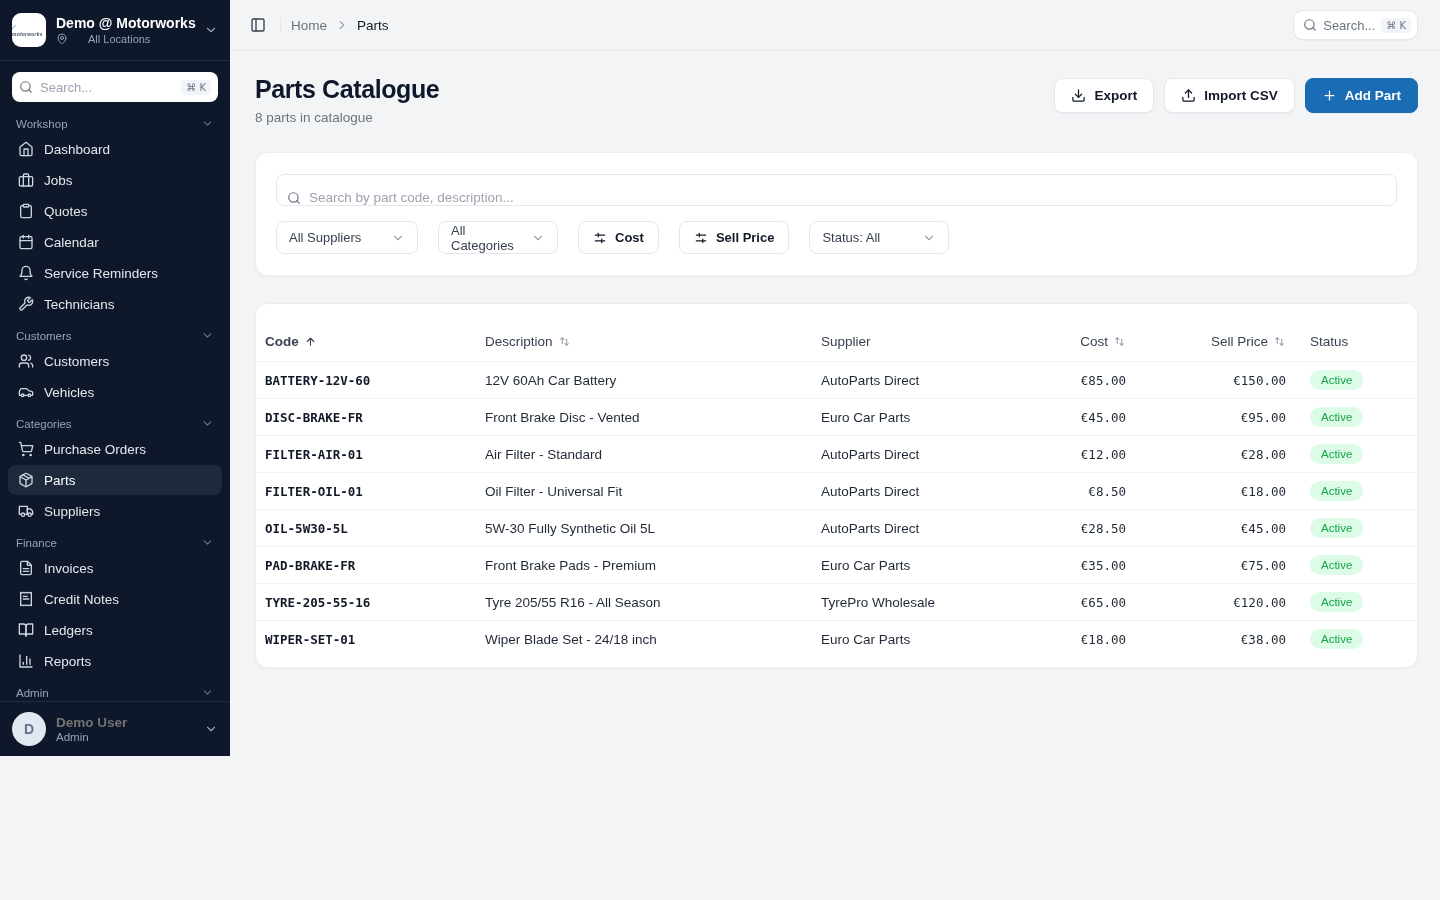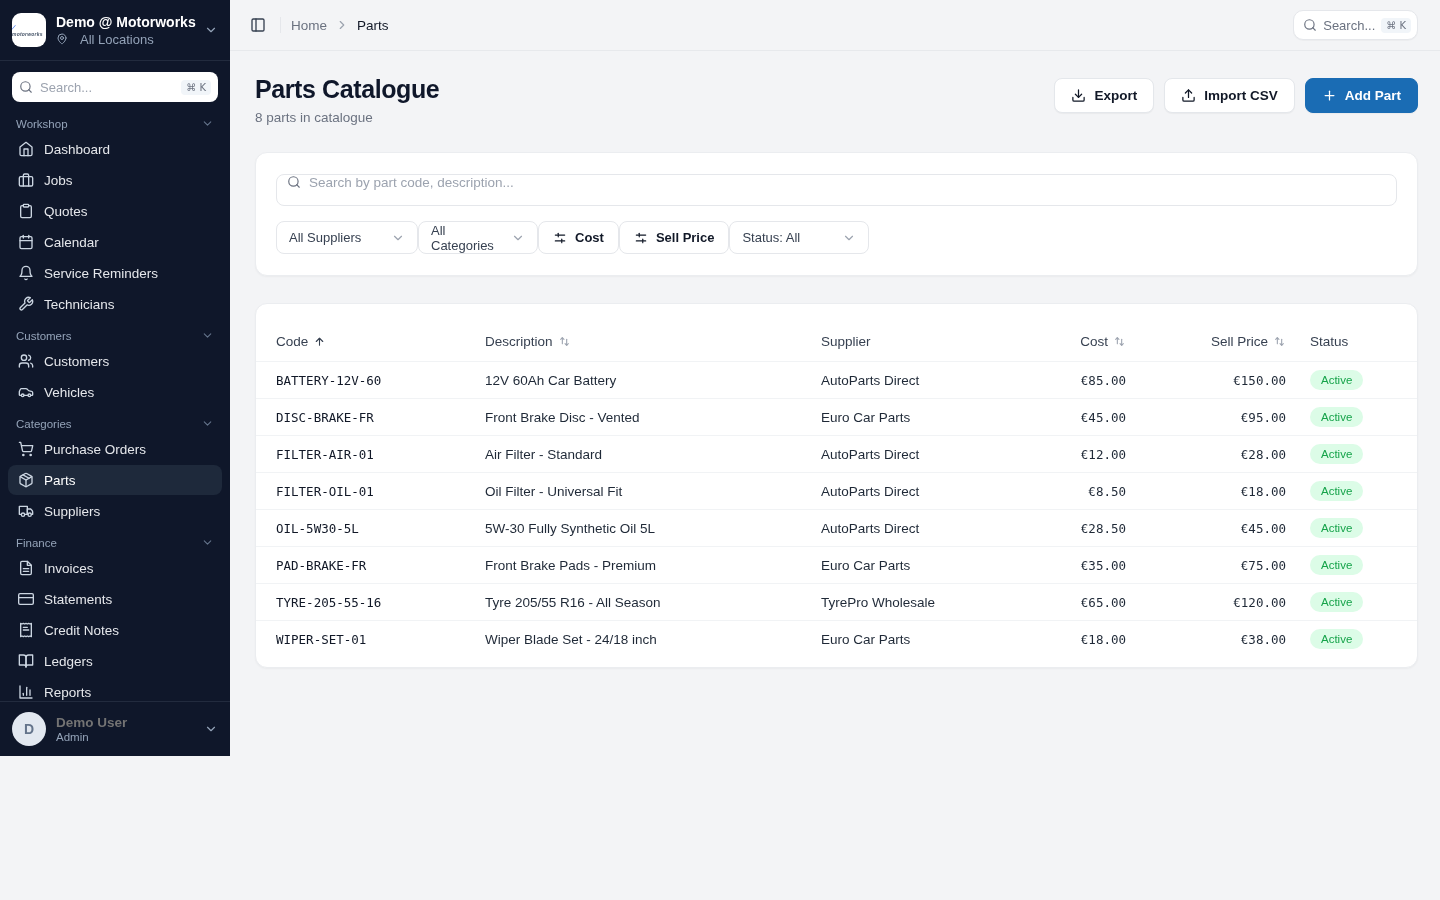--- a/index.html
+++ b/index.html
@@ -10,21 +10,21 @@
   svg.ic { display:block; flex:none; }
 
   
   .sidebar { width:230px; height:756px; background:var(--sb-bg); color:#e2e8f0; display:flex; flex-direction:column; flex:none; }
   .org-header { display:flex; align-items:center; gap:10px; padding:13px 12px; border-bottom:1px solid rgba(148,163,184,.15); }
   .org-logo { width:34px; height:34px; border-radius:9px; background:#fff; display:flex; align-items:center; justify-content:center; overflow:hidden; }
   .org-logo span { font-size:5px; color:#475569; font-weight:bold; letter-spacing:.2px; }
   .org-logo span b { color:#2563eb; }
   .org-meta { flex:1; min-width:0; }
   .org-name { font-size:14px; font-weight:bold; color:#fff; white-space:nowrap; }
-  .org-loc { display:flex; align-items:center; gap:12px; font-size:13px; color:#94a3b8; margin-top:2px; }
+  .org-loc { display:flex; align-items:center; gap:20px; font-size:11px; color:#94a3b8; margin-top:2px; }
   .org-chevron { color:#94a3b8; }
 
   .sb-search { margin:11px 12px 4px; background:#fff; border-radius:8px; height:30px; display:flex; align-items:center; gap:7px; padding:0 7px; }
   .sb-search input { border:none; outline:none; flex:1; min-width:0; font-size:13px; color:#111827; background:transparent; font-family:inherit; }
   .sb-search input::placeholder { color:#9ca3af; }
   kbd.shortcut { background:#f1f5f9; border-radius:4px; padding:2px 5px; font-size:10px; color:#6b7280; font-family:"DejaVu Sans", sans-serif; white-space:nowrap; }
 
   .sb-nav { flex:1; padding:2px 8px 0; overflow:hidden; }
   .section-label { display:flex; align-items:center; justify-content:space-between; padding:9px 8px 3px; color:#94a3b8; font-size:11.5px; cursor:pointer; }
   .section-label .chev { color:#64748b; }
@@ -54,42 +54,42 @@
   .content { flex:1; padding:24px 22px 0 25px; overflow:hidden; }
   .page-header { display:flex; align-items:flex-start; justify-content:space-between; margin-bottom:27px; }
   .page-title { font-size:25px; font-weight:bold; color:#0f172a; letter-spacing:-.4px;text-align:center; }
   .page-subtitle { font-size:13.5px; color:#6b7280; margin-top:6px; }
   .actions { display:flex; gap:10px; padding-top:3px; }
   .btn { display:flex; align-items:center; gap:8px; height:35px; padding:0 16px; border-radius:8px; font-size:13.5px; font-weight:bold; cursor:pointer; border:1px solid #e4e7eb; background:#fff; color:#111827; font-family:inherit; box-shadow:0 1px 1px rgba(0,0,0,.04); }
   .btn-primary { background:var(--accent); border-color:var(--accent); color:#fff; }
 
   .card { background:#fff; border:1px solid #ebedf0; border-radius:12px; box-shadow:0 1px 2px rgba(0,0,0,.04); }
   .filter-card { padding:21px 20px; margin-bottom:27px; }
-  .filter-search { display:flex; align-items:flex-start; gap:8px; border:1px solid #e5e7eb; border-radius:8px; height:32px; padding:0 10px; color:#6b7280; margin-bottom:15px; }
+  .filter-search { display:flex; align-items:flex-end; gap:8px; border:1px solid #e5e7eb; border-radius:8px; height:32px; padding:0 10px; color:#6b7280; margin-bottom:15px; }
   .filter-search input { border:none; outline:none; flex:1; font-size:13.5px; color:#111827; font-family:inherit; }
   .filter-search input::placeholder { color:#9ca3af; }
-  .filter-row { display:flex; }
+  .filter-row { display:flex; gap:20px; }
   .select { display:flex; align-items:center; justify-content:space-between; gap:10px; border:1px solid #e5e7eb; border-radius:8px; height:33px; padding:0 12px; font-size:13px; color:#374151; cursor:pointer; }
   .select .chev { color:#9ca3af; }
   .w-suppliers { width:142px; } .w-categories { width:120px; } .w-status { width:140px; }
   .pill-btn { display:flex; align-items:center; gap:8px; border:1px solid #e5e7eb; border-radius:8px; height:33px; padding:0 14px; font-size:13px; font-weight:bold; color:#111827; background:#fff; cursor:pointer; font-family:inherit; }
 
   .table-card { padding:20px 0 10px; }
   table { width:100%; border-collapse:collapse; }
   th { text-align:left; font-size:13.5px; font-weight:500; color:#374151; padding:10px 8px 12px; }
   th .th-inner { display:inline-flex; align-items:center; gap:5px; }
   th.sortable { cursor:pointer; }
   th .sort-both { color:#9ca3af; } th .sort-asc { color:#374151; }
   td { padding:8px 8px; border-top:1px solid #f1f3f5; font-size:13.5px; color:#1f2937; height:34px; }
   col.c-code { width:221px; } col.c-desc { width:336px; } col.c-sup { width:223px; }
   col.c-cost { width:98px; } col.c-sell { width:160px; } col.c-status { width:auto; }
   .mono { font-family:"DejaVu Sans Mono", monospace; font-size:12.5px; color:#111827; }
   td.num, th.num { text-align:right; }
   td.num { font-family:"DejaVu Sans Mono", monospace; font-size:12.5px; }
-  th:first-child, td:first-child { padding-left:20px; }
+  th:first-child, td:first-child { padding-left:9px;font-weight:bold; }
   td.status-cell { padding-left:16px; }
   th.status-h { padding-left:16px; }
   .badge { display:inline-block; background:var(--badge-bg); color:var(--badge-text); font-size:11.5px; font-weight:500; padding:4px 11px; border-radius:999px; }
 </style>
 </head>
 <body>
 
 <aside class="sidebar">
   <div class="org-header">
     <div class="org-logo">
@@ -277,29 +277,20 @@
         <div class="nav-item">
           <span class="nicon">
             <svg class="ic" width="16" height="16" viewBox="0 0 24 24" fill="none" stroke="currentColor" stroke-width="2" stroke-linecap="round" stroke-linejoin="round">
               <path d="M14 2H6a2 2 0 0 0-2 2v16a2 2 0 0 0 2 2h12a2 2 0 0 0 2-2V8z"></path>
               <polyline points="14 2 14 8 20 8"></polyline>
               <line x1="16" y1="13" x2="8" y2="13"></line>
               <line x1="16" y1="17" x2="8" y2="17"></line>
             </svg>
           </span>
           <span>Invoices</span>
-        </div>
-        <div class="nav-item">
-          <span class="nicon">
-            <svg class="ic" width="16" height="16" viewBox="0 0 24 24" fill="none" stroke="currentColor" stroke-width="2" stroke-linecap="round" stroke-linejoin="round">
-              <rect x="1" y="4" width="22" height="16" rx="2"></rect>
-              <line x1="1" y1="10" x2="23" y2="10"></line>
-            </svg>
-          </span>
-          <span>Statements</span>
         </div>
         <div class="nav-item">
           <span class="nicon">
             <svg class="ic" width="16" height="16" viewBox="0 0 24 24" fill="none" stroke="currentColor" stroke-width="2" stroke-linecap="round" stroke-linejoin="round">
               <path d="M4 2v20l2-1 2 1 2-1 2 1 2-1 2 1 2-1 2 1V2l-2 1-2-1-2 1-2-1-2 1-2-1-2 1Z"></path>
               <path d="M14 8H8"></path>
               <path d="M16 12H8"></path>
             </svg>
           </span>
           <span>Credit Notes</span>

